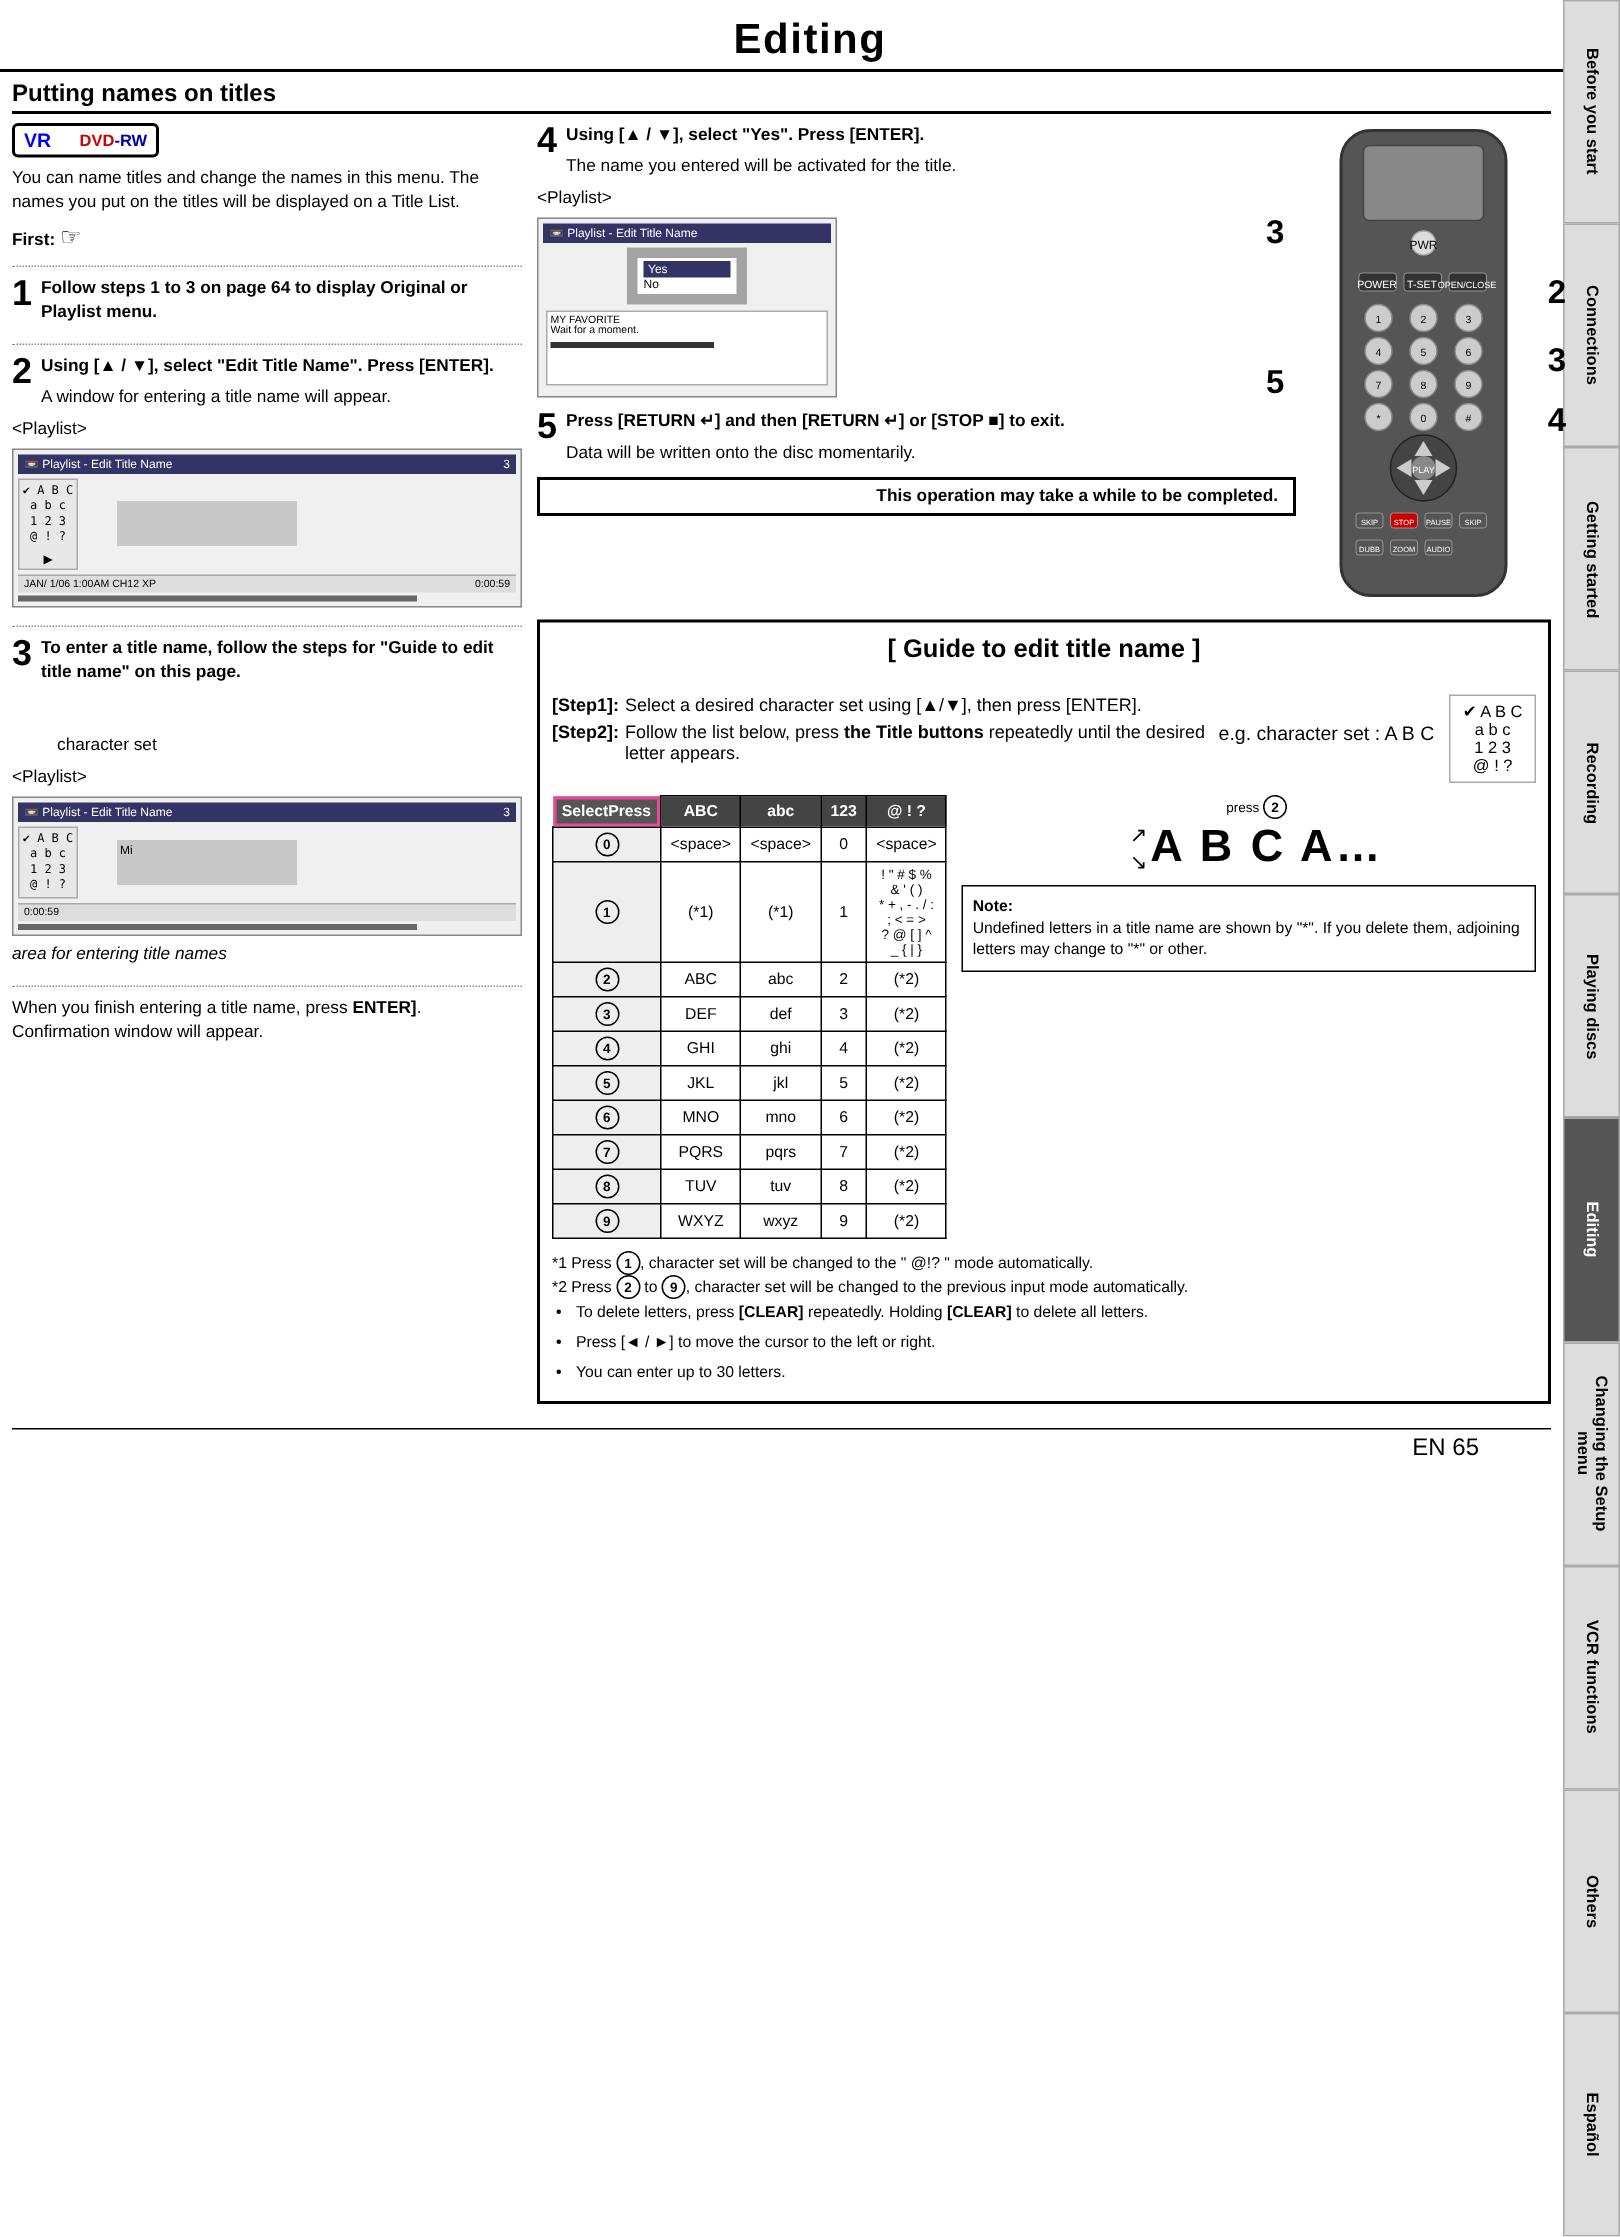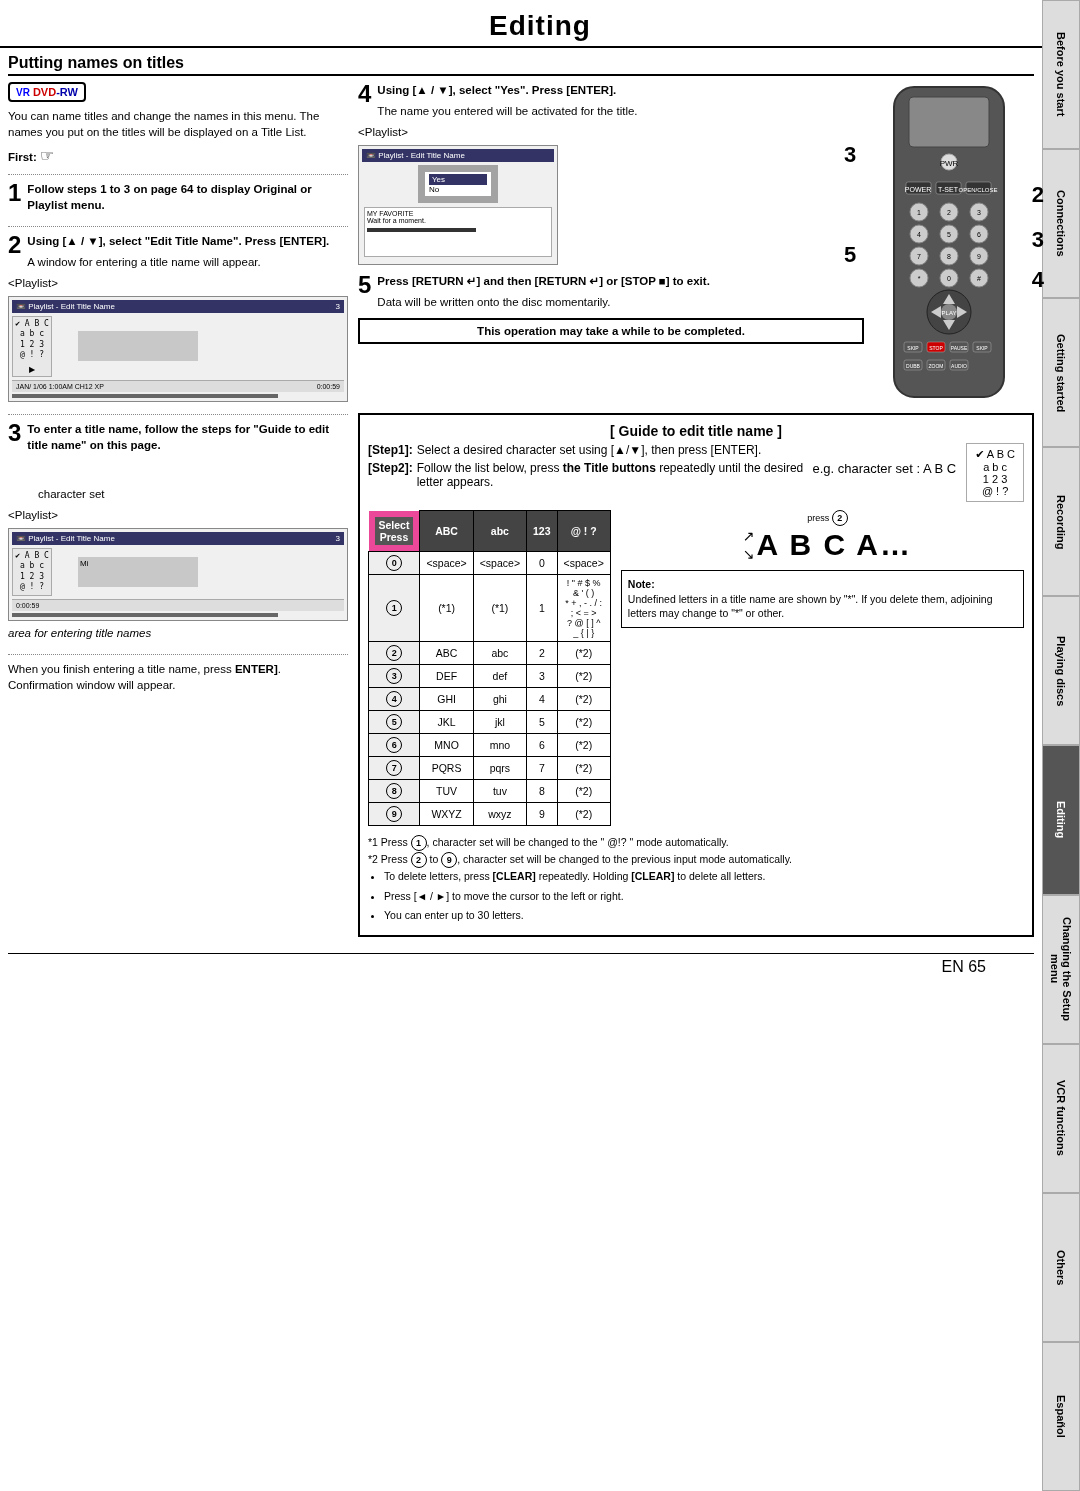--- a/index.html
+++ b/index.html
@@ -104,23 +104,23 @@
       display: inline-flex;
       align-items: center;
       border: 2px solid #000;
       border-radius: 4px;
       padding: 2px 6px;
       margin-bottom: 6px;
       font-size: 10px;
       font-weight: bold;
     }
     .dvd-rw-badge .vr-text {
-      font-size: 10px;
+      font-size: 13px;
       color: #00f;
-      margin-right: 3px;
+      margin-right: 19px;
     }
     .dvd-rw-badge .dvd-text {
       color: #c00;
       font-weight: bold;
       font-size: 11px;
     }
     .dvd-rw-badge .rw-text {
       color: #00a;
       font-weight: bold;
       font-size: 11px;
@@ -248,37 +248,37 @@
       padding: 2px;
       font-size: 7px;
     }
 
     
     .warning-box {
       border: 2px solid #000;
       padding: 5px 10px;
       margin: 8px 0;
       background: #fff;
-      text-align: center;
+      text-align: right;
       font-size: 11.5px;
     }
     .warning-box b { font-weight: bold; }
 
     
     .guide-box {
       border: 2px solid #000;
       padding: 8px;
       margin: 8px 0;
       background: #fff;
     }
     .guide-title {
       text-align: center;
-      font-size: 14px;
-      font-weight: bold;
-      margin-bottom: 4px;
+      font-size: 17px;
+      font-weight: bold;
+      margin-bottom: 20px;
     }
     .char-table {
       border-collapse: collapse;
       font-size: 10.5px;
       flex: 1;
     }
     .char-table th {
       background: #444;
       color: #fff;
       border: 1px solid #000;
@@ -651,21 +651,21 @@
               <div>@ ! ?</div>
             </div>
           </div>
 
           <div style="display:flex;gap:10px;align-items:flex-start;">
 
             <div style="flex:1;">
               <table class="char-table">
                 <thead>
                   <tr class="header-row">
-                    <th style="background:#555;display:flex;flex-direction:column;align-items:center;padding:2px 4px;border:6px solid #ec4899;justify-content:space-between;">
+                    <th style="background:#555;display:flex;align-items:center;padding:2px 4px;border:2px solid #ec4899;justify-content:space-between;">
                       <span>Select</span>
                       <span>Press</span>
                     </th>
                     <th>ABC</th>
                     <th>abc</th>
                     <th>123</th>
                     <th>@ ! ?</th>
                   </tr>
                 </thead>
                 <tbody>

